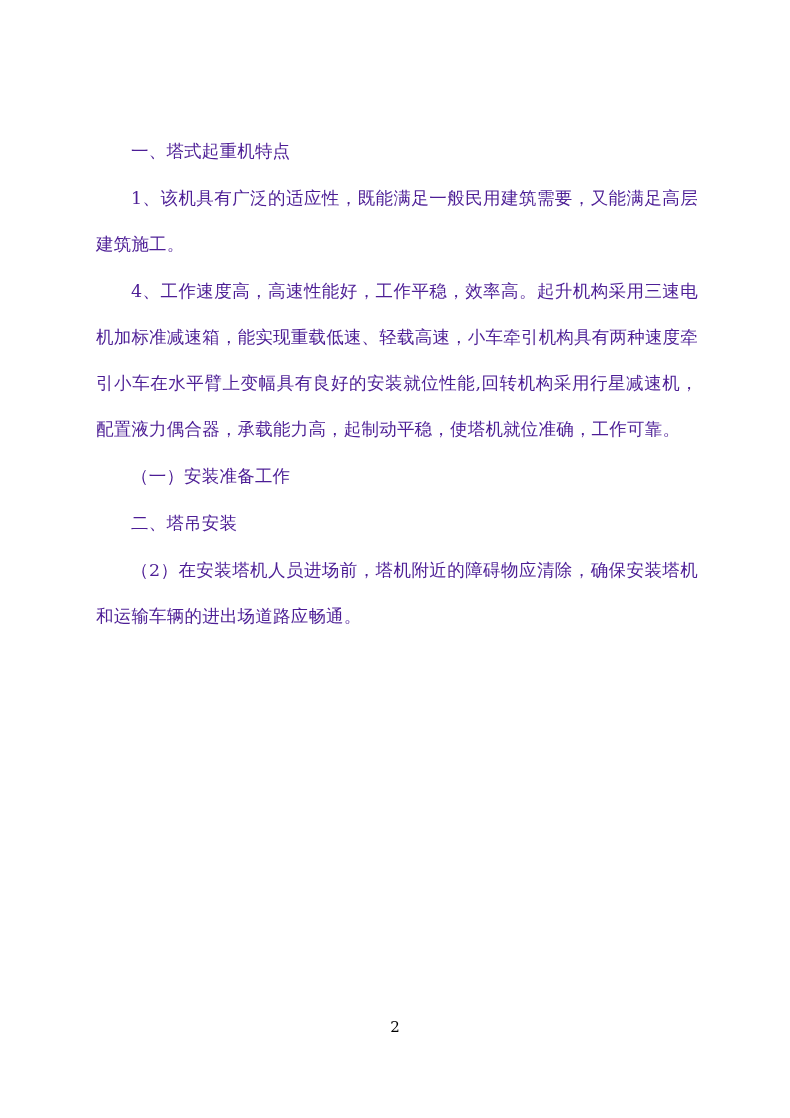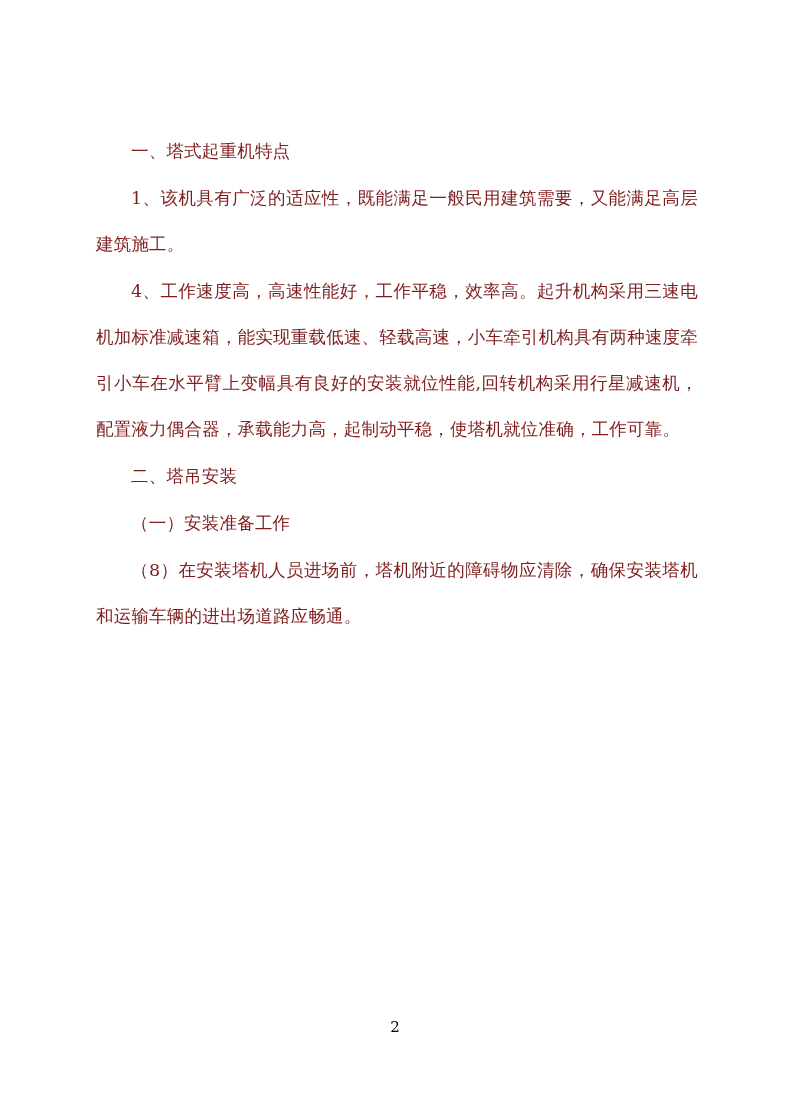--- a/index.html
+++ b/index.html
@@ -29,21 +29,21 @@
     top: 128px;
     width: 602px;
   }
   .para {
     font-size: 17.5px;
     line-height: 46px;
     text-align: justify;
     text-justify: inter-ideograph;
     margin: 0 0 1px 0;
     letter-spacing: 0.2px;
-    color: #7f1d1d;
+    color: #4c1d95;
     font-family: "DejaVu Serif", "Liberation Serif", serif;
     white-space: pre-wrap;
   }
   .indent {
     text-indent: 2em;
   }
   .pagenum {
     position: absolute;
     left: 0;
     right: 0;
@@ -55,18 +55,18 @@
   }
 </style>
 </head>
 <body>
 
 <div class="page">
   <div class="content">
     <p class="para indent">一、塔式起重机特点</p>
     <p class="para indent">1、该机具有广泛的适应性，既能满足一般民用建筑需要，又能满足高层建筑施工。</p>
     <p class="para indent">4、工作速度高，高速性能好，工作平稳，效率高。起升机构采用三速电机加标准减速箱，能实现重载低速、轻载高速，小车牵引机构具有两种速度牵引小车在水平臂上变幅具有良好的安装就位性能,回转机构采用行星减速机，配置液力偶合器，承载能力高，起制动平稳，使塔机就位准确，工作可靠。</p>
+    <p class="para indent">（一）安装准备工作</p>
     <p class="para indent">二、塔吊安装</p>
-    <p class="para indent">（一）安装准备工作</p>
-    <p class="para indent">（8）在安装塔机人员进场前，塔机附近的障碍物应清除，确保安装塔机和运输车辆的进出场道路应畅通。</p>
+    <p class="para indent">（2）在安装塔机人员进场前，塔机附近的障碍物应清除，确保安装塔机和运输车辆的进出场道路应畅通。</p>
   </div>
   <div class="pagenum">2</div>
 </div>
 
 </body></html>

